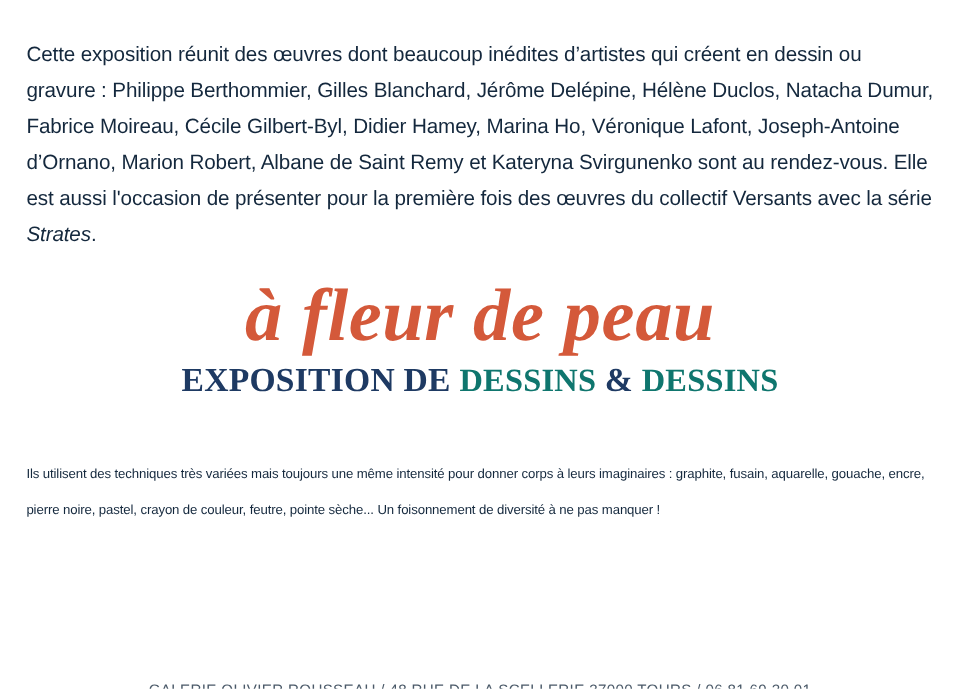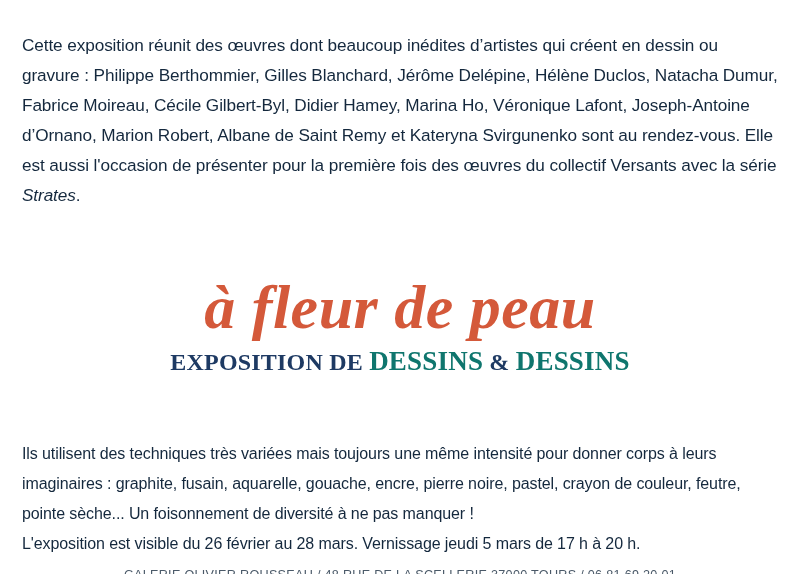--- a/index.html
+++ b/index.html
@@ -27,21 +27,21 @@
     line-height: 30px;
     color: #14283d;
     letter-spacing: -0.1px;
     text-align: left;
   }
   .intro .serie {
     font-style: italic;
     text-align: right;
   }
   .title-block {
-    margin-top: 64px;
+    margin-top: 20px;
     text-align: center;
   }
   .main-title {
     font-family: "Liberation Serif", serif;
     font-style: italic;
     font-weight: 700;
     font-size: 62px;
     line-height: 66px;
     color: #d4593a;
     letter-spacing: 0.5px;
@@ -52,25 +52,25 @@
     font-size: 27px;
     line-height: 34px;
     letter-spacing: 0.2px;
     margin-top: 4px;
     color: #1e3a63;
   }
   .subtitle .accent {
     color: #0f766e;
   }
   .subtitle .small {
-    font-size: 24px;
+    font-size: 28px;
   }
   .body-text {
-    margin-top: 60px;
-    font-size: 16px;
+    margin-top: 45px;
+    font-size: 11px;
     line-height: 30px;
     color: #14283d;
     letter-spacing: -0.1px;
   }
   .footer {
     position: absolute;
     left: 0;
     right: 0;
     bottom: 22px;
     text-align: center;
@@ -86,18 +86,17 @@
 
   <p class="intro"><span>Cette exposition réunit des œuvres dont beaucoup inédites d’artistes qui créent en dessin ou gravure : Philippe Berthommier, Gilles Blanchard, Jérôme Delépine, Hélène Duclos, Natacha Dumur, Fabrice Moireau, Cécile Gilbert-Byl, Didier Hamey, Marina Ho, Véronique Lafont, Joseph-Antoine d’Ornano, Marion Robert, Albane de Saint Remy et Kateryna Svirgunenko sont au rendez-vous. Elle est aussi l'occasion de présenter pour la première fois des œuvres du collectif Versants avec la série </span><span class="serie">Strates</span><span>.</span></p>
 
   <div class="title-block">
     <div class="main-title">à fleur de peau</div>
     <div class="subtitle"><span class="small">EXPOSITION DE </span><span class="accent">DESSINS</span><span class="small"> &amp; </span><span class="accent">DESSINS</span></div>
   </div>
 
   <div class="body-text">
     <p style="margin:0">Ils utilisent des techniques très variées mais toujours une même intensité pour donner corps à leurs imaginaires : graphite, fusain, aquarelle, gouache, encre, pierre noire, pastel, crayon de couleur, feutre, pointe sèche... Un foisonnement de diversité à ne pas manquer !</p>
-    <p style="margin:0">L'exposition est visible du 26 février au 28 mars. Vernissage jeudi 5 mars de 17 h à 20 h.</p>
   </div>
 
   <div class="footer">GALERIE OLIVIER ROUSSEAU / 48 RUE DE LA SCELLERIE 37000 TOURS / 06 81 69 20 01</div>
 
 </div>
 
 </body></html>

